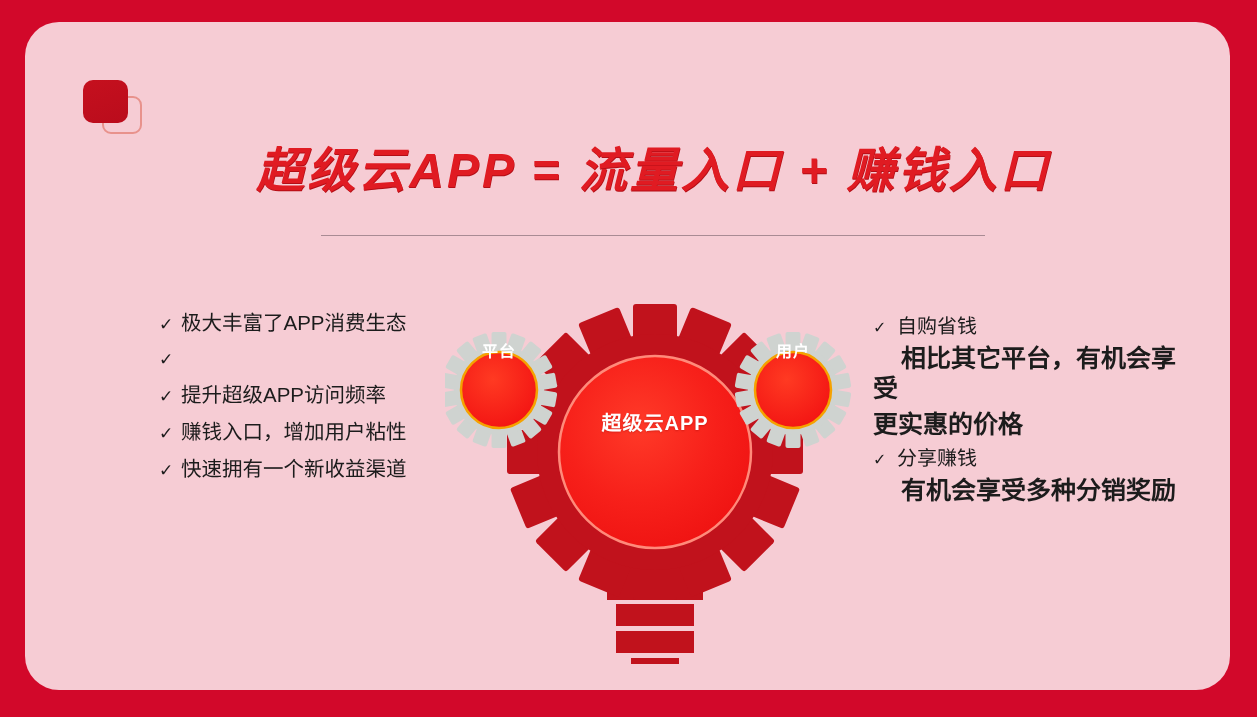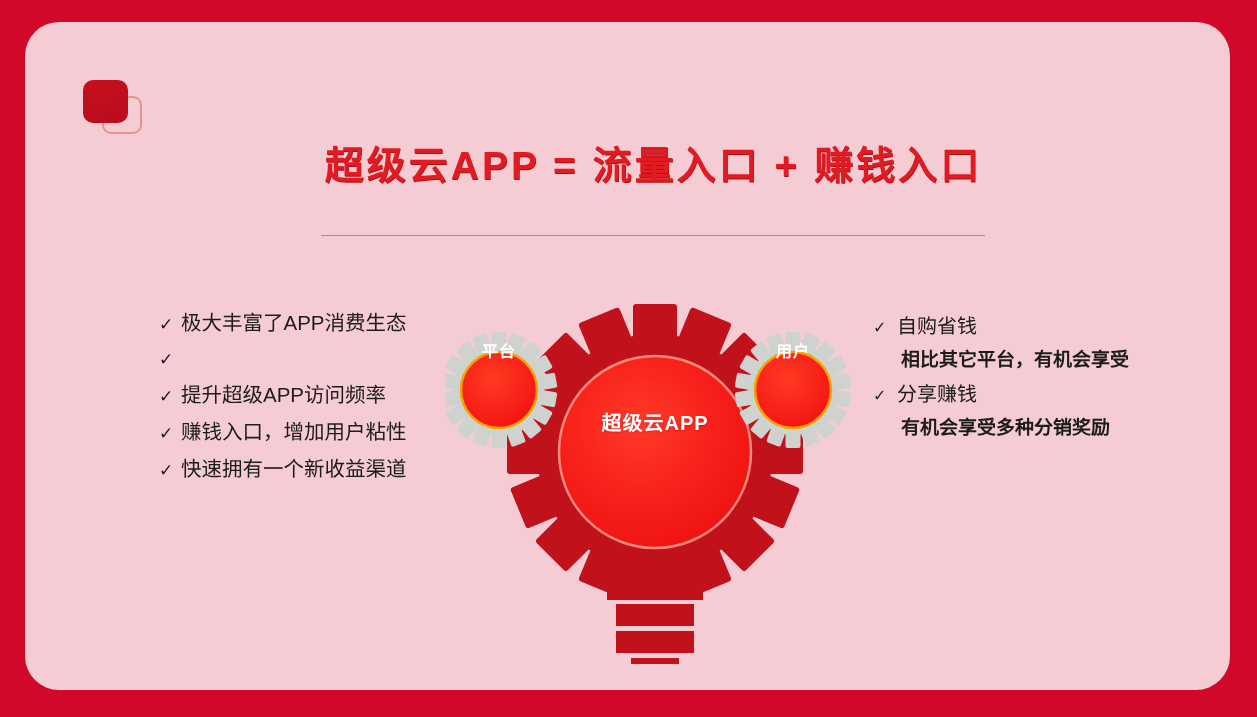--- a/index.html
+++ b/index.html
@@ -61,27 +61,28 @@
   
   #title-wrap {
     position: absolute;
     left: 0;
     top: 122px;
     width: 1257px;
     text-align: center;
   }
   #title {
     display: inline-block;
-    font-size: 39px;
+    font-size: 48px;
     font-weight: bold;
     color: #E01B22;
     letter-spacing: 3px;
     line-height: 1.12;
     white-space: nowrap;
     text-shadow: 0.5px 0.5px 0 #B30E16;
+    font-style: italic;
   }
   #divider {
     position: absolute;
     left: 296px;
     top: 213px;
     width: 664px;
     height: 1px;
     background: #9B7F88;
     opacity: .85;
   }
@@ -124,21 +125,21 @@
     white-space: nowrap;
   }
   #right-list .head .tick {
     width: 24px;
     flex: 0 0 24px;
     font-size: 16px;
   }
   #right-list .sub {
     font-family: "DejaVu Serif", "Liberation Serif", serif;
     font-weight: bold;
-    font-size: 19px;
+    font-size: 25px;
     line-height: 30px;
     text-indent: 28px;
     margin-bottom: 6px;
   }
   #right-list .sub.last {
     margin-bottom: 0;
   }
   
   #bulb {
     position: absolute;
@@ -220,20 +221,21 @@
         <span>快速拥有一个新收益渠道</span>
       </div>
     </div>
 
     <div id="right-list">
       <div class="head">
         <span class="tick">✓</span>
         <span>自购省钱</span>
       </div>
       <div class="sub">相比其它平台，有机会享受</div>
+      <div class="sub last" style="text-indent:0;">更实惠的价格</div>
       <div class="head" style="margin-top:4px;">
         <span class="tick">✓</span>
         <span>分享赚钱</span>
       </div>
       <div class="sub last">有机会享受多种分销奖励</div>
     </div>
 
     <div id="bulb">
       <svg width="420" height="380" viewBox="0 0 420 380" xmlns="http://www.w3.org/2000/svg">
         <defs>

